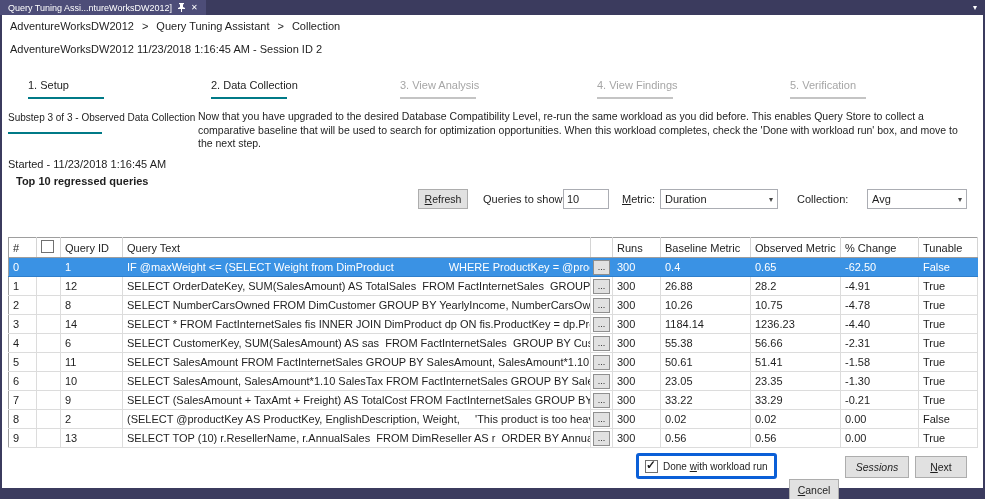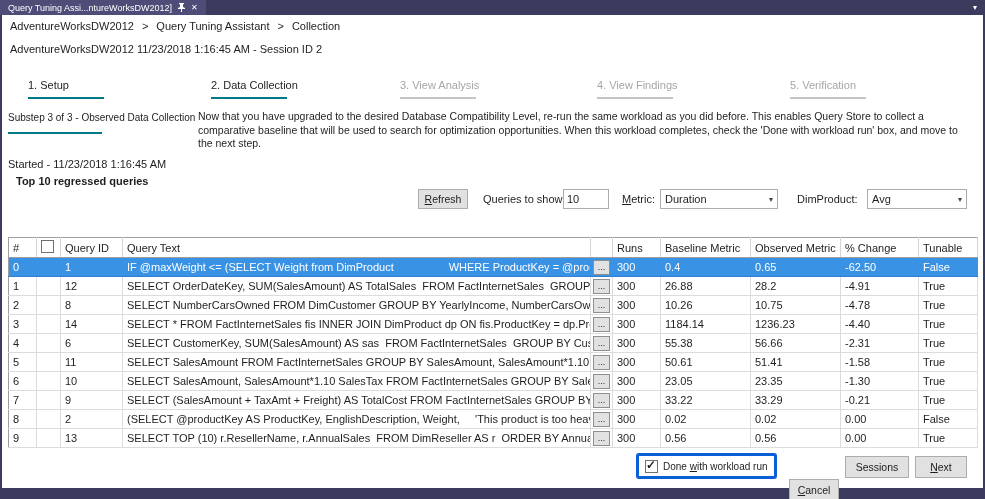--- a/index.html
+++ b/index.html
@@ -65,21 +65,21 @@
   .grid tr.selected td { background:#3A92E4; color:#FFF; border-right-color:#3A92E4; border-bottom-color:#2F7FCC; }
   .ell { width:17px; height:15px; font-size:9px; line-height:5px; background:#E1E1E1; border:1px solid #8F8F8F; padding:0; font-family:inherit; color:#1E1E1E; cursor:default; }
 
   .cb { position:relative; display:inline-block; width:13px; height:13px; background:#FFF; border:1px solid #707070; flex:none; }
   .cb .check { position:absolute; top:-3px; left:0px; font-size:12px; font-weight:bold; color:#1E1E1E; }
 
   
   .done-box { position:absolute; left:634px; top:438px; height:26px; border:3px solid #0B5FD7; border-radius:3px; display:flex; align-items:center; gap:5px; padding:0 6px; background:#FFF; }
   .done-label { font-size:10px; white-space:nowrap; }
   .btn.cancel { top:464px; left:787px; width:50px; }
-  .btn.sessions { top:441px; left:843px; width:64px; }
+  .btn.sessions { top:441px; left:843px; width:64px;font-style:italic; }
   .btn.next { top:441px; left:913px; width:52px; }
 </style>
 </head>
 <body>
 
 <div class="window">
 
   <div class="tabstrip">
     <div class="tab">
       <span class="tab-title">Query Tuning Assi...ntureWorksDW2012]</span>
@@ -129,21 +129,21 @@
     <div class="section-title">Top 10 regressed queries</div>
 
     <button class="btn refresh"><u>R</u>efresh</button>
     <span class="lbl queries-lbl">Queries to show:</span>
     <input class="queries-input" value="10" style="">
     <span class="lbl metric-lbl"><u>M</u>etric:</span>
     <div class="combo metric-combo">
       <span class="combo-value">Duration</span>
       <span class="combo-caret">▾</span>
     </div>
-    <span class="lbl agg-lbl">DimProduct:</span>
+    <span class="lbl agg-lbl">Collection:</span>
     <div class="combo agg-combo">
       <span class="combo-value">Avg</span>
       <span class="combo-caret">▾</span>
     </div>
 
     <table class="grid">
       <thead>
         <tr id="hdr-row">
             <th class="c0">#</th>
             <th class="c1"><span class="cb"></span></th>

